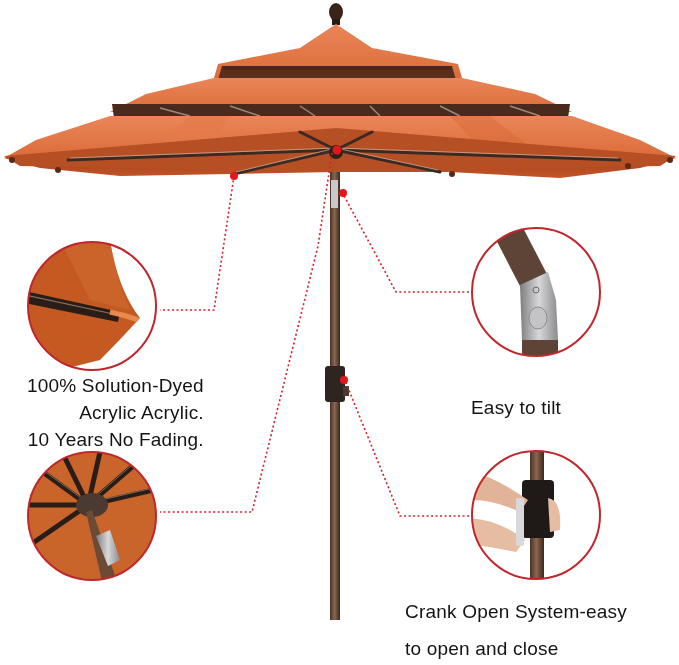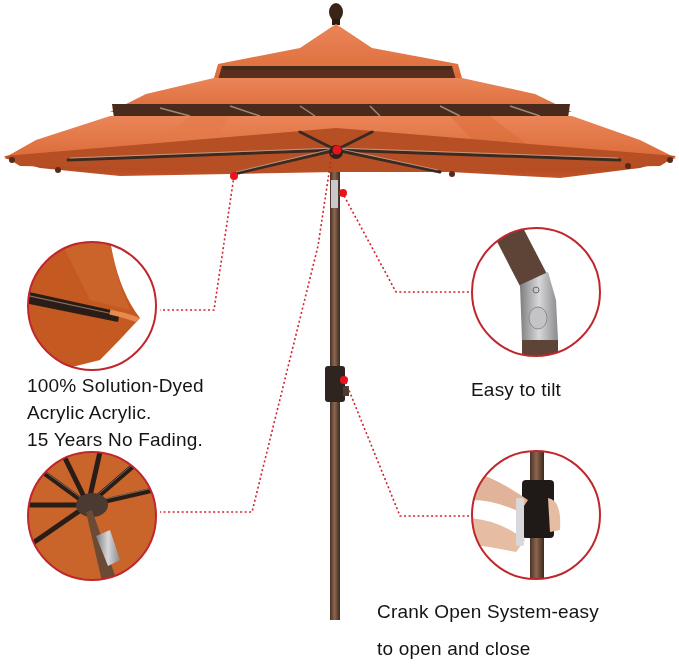--- a/index.html
+++ b/index.html
@@ -1,23 +1,23 @@
 <!DOCTYPE html>
 <html><head>
 <meta charset="utf-8">
 <style>
   html, body { margin:0; padding:0; background:#ffffff; }
   body { width:679px; height:665px; position:relative; overflow:hidden; font-family:"Liberation Sans", sans-serif; color:#111; }
   .canvas { position:absolute; left:0; top:0; width:679px; height:665px; }
   .label { position:absolute; font-size:19px; line-height:27px; color:#141414; letter-spacing:0.2px; white-space:nowrap; }
   .label div { display:block; }
-  #label-fabric { left:27px; top:372px; }
+  #label-fabric { left:27px; top:372px;text-align:right; }
   #label-frame { left:18px; top:593px; line-height:27px; }
-  #label-tilt { left:471px; top:376px;text-align:center; }
-  #label-crank { left:377px; top:596px; line-height:31px; }
+  #label-tilt { left:471px; top:394px;text-align:center; }
+  #label-crank { left:405px; top:596px; line-height:31px; }
   #label-crank div + div { margin-top:6px; }
 </style>
 </head>
 <body>
 
 <svg class="canvas" viewBox="0 0 679 665" xmlns="http://www.w3.org/2000/svg">
   <defs>
     <linearGradient id="canopyTop" x1="0" y1="0" x2="0" y2="1">
       <stop offset="0" stop-color="#ea8558"></stop>
       <stop offset="1" stop-color="#dc6c3a"></stop>
@@ -181,21 +181,21 @@
       <rect x="516" y="498" width="8" height="48" rx="2" fill="#d9d9db"></rect>
       <path d="M548 498 Q562 500 560 530 L550 532 Z" fill="#e6bda3"></path>
     </g>
     <circle cx="536" cy="515" r="64" fill="none" stroke="#c0272d" stroke-width="2"></circle>
   </g>
 </svg>
 
 <div class="label" id="label-fabric">
   <div>100% Solution-Dyed</div>
   <div>Acrylic Acrylic.</div>
-  <div>15 Years No Fading.</div>
+  <div>10 Years No Fading.</div>
 </div>
 
 <div class="label" id="label-frame">
 </div>
 
 <div class="label" id="label-tilt">
   <div>Easy to tilt</div>
 </div>
 
 <div class="label" id="label-crank">

